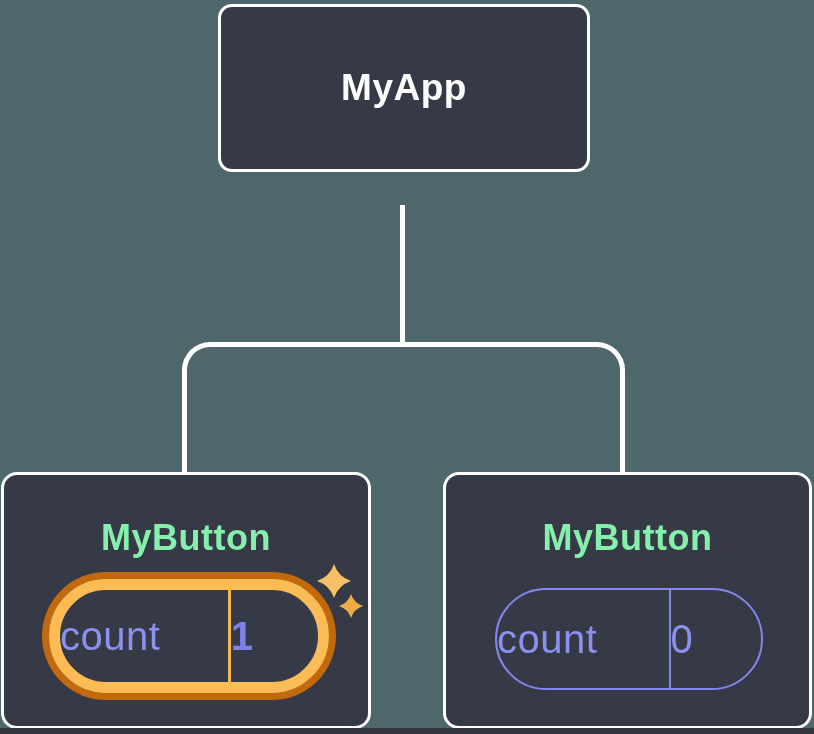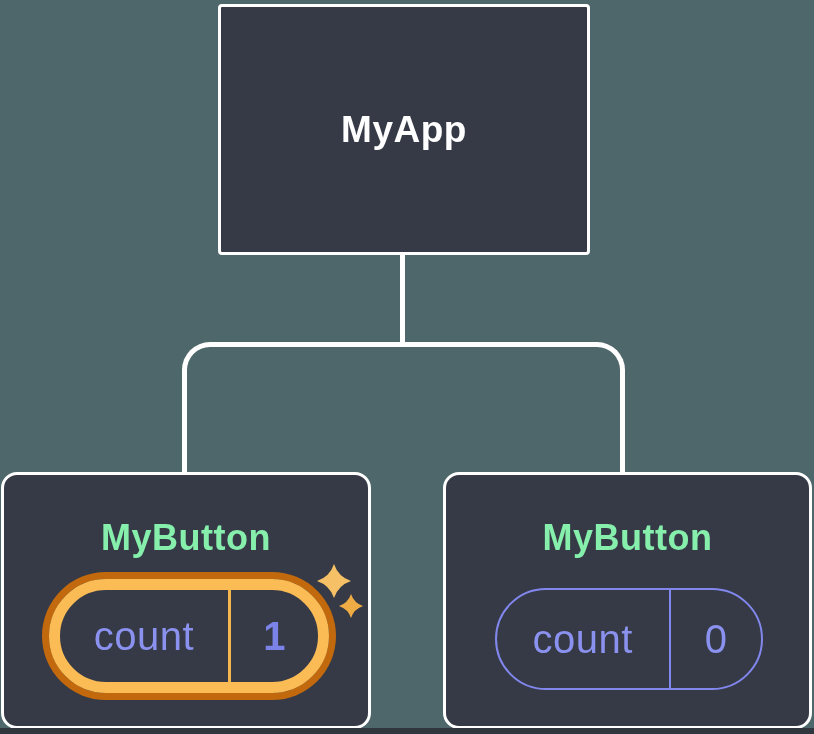--- a/index.html
+++ b/index.html
@@ -29,22 +29,22 @@
   }
   
   .node{
     position:absolute;
     box-sizing:border-box;
     background:#353A46;
     border:3px solid #ffffff;
   }
   .node-root{
     left:218px;top:4px;
-    width:372px;height:251px;
-    border-radius:4px;
+    width:372px;height:168px;
+    border-radius:14px;
     display:flex;align-items:center;justify-content:center;
   }
   .node-child{
     top:472px;
     width:370px;height:257px;
     border-radius:16px;
   }
   .node-child.left{left:1px;}
   .node-child.right{left:443px;width:369px;}
   .node-label{
@@ -78,21 +78,21 @@
     width:258px;height:92px;
     border:11px solid #FBBB55;
     box-shadow:0 0 0 7px #C2690E;
   }
   .pill-plain{
     left:495px;top:588px;
     width:264px;height:98px;
     border:2px solid #8187EC;
   }
   .pill-section{
-    display:flex;align-items:center;justify-content:center;
+    display:flex;align-items:center;justify-content:flex-start;
   }
   .pill-section.key{flex:0 0 65%;}
   .pill-section.value{flex:1 1 auto;}
   .pill-divider{flex:0 0 auto;}
   .pill-highlighted .pill-divider{width:3px;background:#F5B64E;}
   .pill-plain .pill-divider{width:2px;background:#8187EC;}
   .state-key{
     color:#8B91EE;
     font-size:40px;
     font-weight:400;

